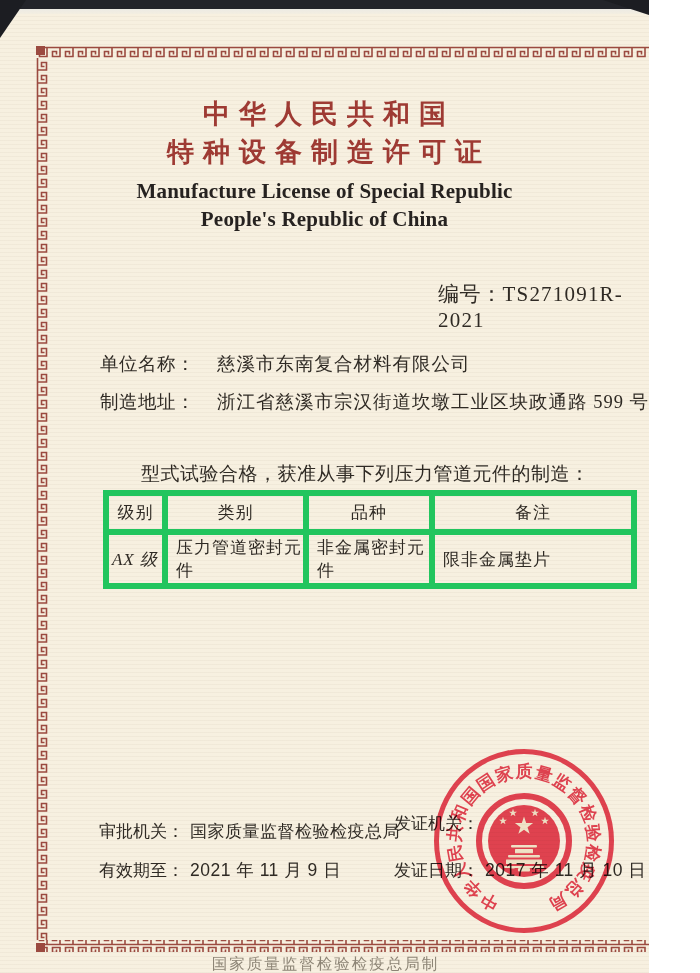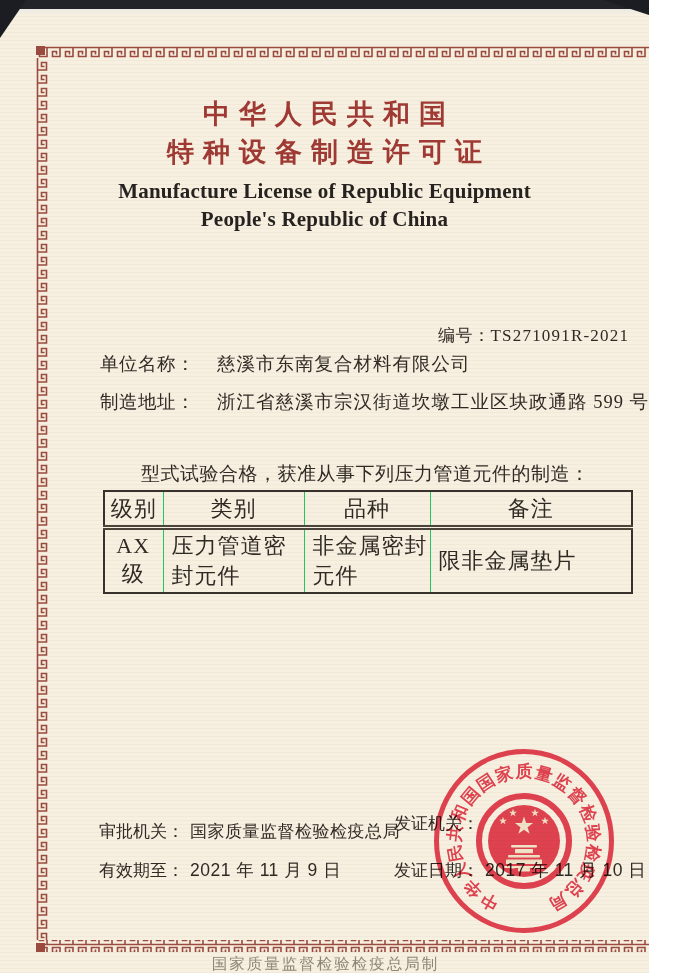--- a/index.html
+++ b/index.html
@@ -28,40 +28,40 @@
   }
   .meander{position:absolute;left:36px;top:46px;}
   .abs{position:absolute;}
   .t-center{position:absolute;left:0;right:0;text-align:center;}
   .title-cn{
     font-size:27px;font-weight:bold;color:#9e3a33;
     letter-spacing:9px;text-indent:9px;line-height:1.25;
   }
   .title-en{font-size:21px;font-weight:bold;color:#262220;letter-spacing:.2px;}
   .subtitle{font-size:24px;color:#2f2b26;letter-spacing:4px;text-indent:4px;}
-  .serial-line{font-size:17px;letter-spacing:.5px;margin-top:44px;}
+  .serial-line{font-size:21px;letter-spacing:.5px;}
   .serial-line .value{letter-spacing:1.2px;}
   .field-line{font-size:18.5px;letter-spacing:.5px;white-space:nowrap;}
   .field-line .value{margin-left:22px;letter-spacing:1px;}
   .note-line{font-size:19px;letter-spacing:.5px;}
   .small-field{font-size:17px;white-space:nowrap;}
   .small-field .value{margin-left:6px;letter-spacing:.5px;}
   .date-value{font-family:"Liberation Sans","DejaVu Sans",sans-serif;font-size:17.5px;letter-spacing:1px;}
   table.scope{
     border-collapse:collapse;table-layout:fixed;width:528px;
     background:transparent;
   }
   table.scope th,table.scope td{
-    border:1px solid #22c55e;font-weight:normal;
-    font-size:22px;color:#2f2a24;letter-spacing:1px;
+    border:6px solid #22c55e;font-weight:normal;
+    font-size:17px;color:#2f2a24;letter-spacing:1px;
   }
   table.scope{border:2px solid #37332c;}
   table.scope th{height:31px;text-align:center;border-bottom:5px double #4a443b;}
   table.scope td{height:44px;padding-left:8px;text-align:left;}
-  table.scope td.c{text-align:center;padding-left:0;}
+  table.scope td.c{text-align:center;padding-left:0;font-style:italic;}
   .footer-line{
     font-size:15.5px;color:#8d8576;letter-spacing:2px;text-indent:2px;
   }
   
   .seal{
     position:absolute;left:433px;top:748px;width:182px;height:186px;
     mix-blend-mode:multiply;opacity:.93;z-index:5;
   }
   .seal-ring{
     position:absolute;inset:1px;border:5px solid #e5384d;border-radius:50%;
@@ -105,21 +105,21 @@
     <rect x="0" y="12" width="12" height="882" fill="url(#mv-left)"></rect>
     <rect x="622" y="12" width="12" height="882" fill="url(#mv-right)"></rect>
     <rect x="0" y="0" width="9" height="9" fill="#9b4a40"></rect>
     <rect x="625" y="0" width="9" height="9" fill="#9b4a40"></rect>
     <rect x="0" y="897" width="9" height="9" fill="#9b4a40"></rect>
     <rect x="625" y="897" width="9" height="9" fill="#9b4a40"></rect>
   </svg>
 
   <div class="t-center title-cn" style="top:98px">中华人民共和国</div>
   <div class="t-center title-cn" style="top:136px">特种设备制造许可证</div>
-  <div class="t-center title-en" style="top:179px">Manufacture License of Republic Equipment</div>
+  <div class="t-center title-en" style="top:179px">Manufacture License of Special Republic</div>
   <div class="t-center title-en" style="top:207px">People's Republic of China</div>
 
   <div class="abs serial-line" style="left:438px;top:280px">
     <span>编号：</span><span class="value">TS271091R-2021</span>
   </div>
 
   <div class="abs field-line" style="left:100px;top:351px">
     <span>单位名称：</span><span class="value">慈溪市东南复合材料有限公司</span>
   </div>
   <div class="abs field-line" style="left:100px;top:389px">

